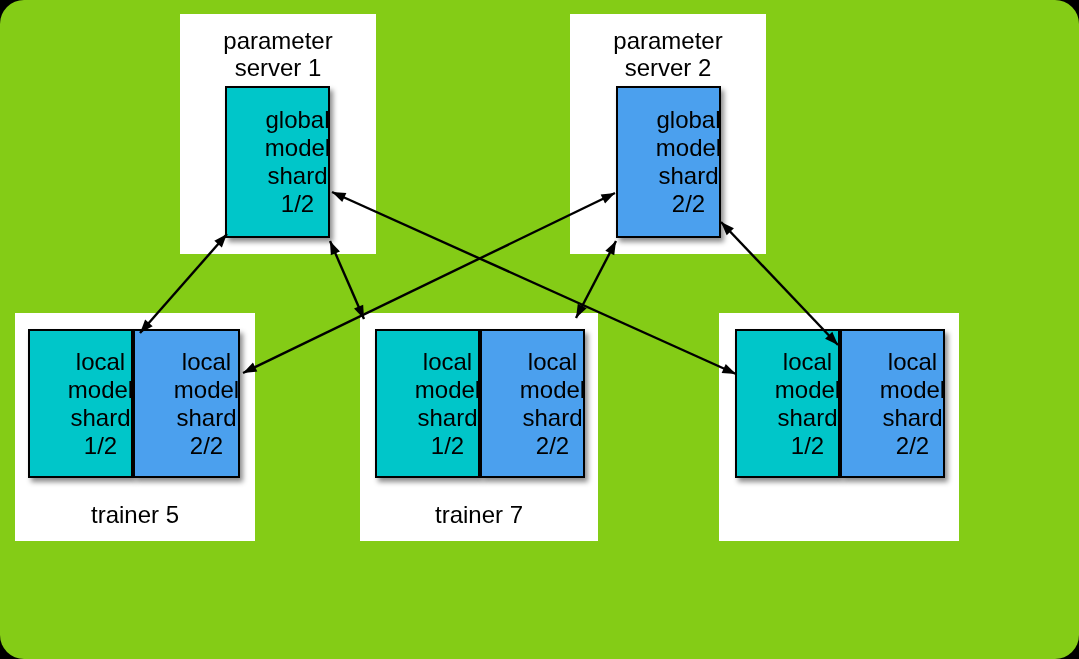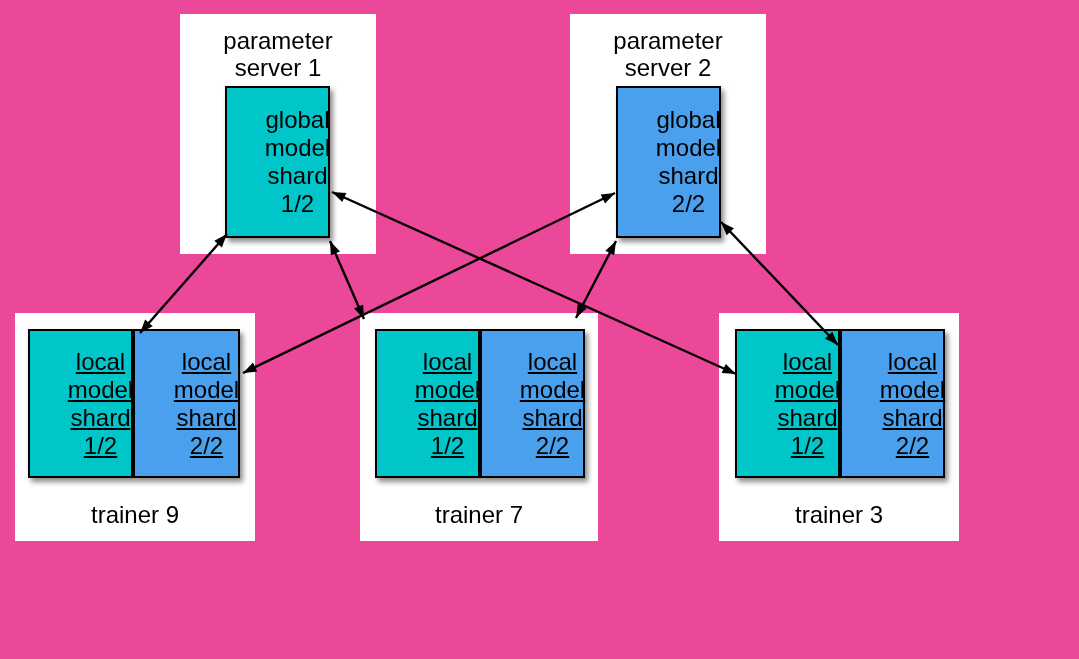--- a/index.html
+++ b/index.html
@@ -50,21 +50,21 @@
     text-align: center;
     font-size: 24px;
     line-height: 28px;
     white-space: pre-line;
     padding-left: 40px;
   }
   
   #ps1-shard { left: 45px; top: 72px; width: 105px; height: 152px; }
   #ps2-shard { left: 46px; top: 72px; width: 105px; height: 152px; }
   
-  .t-shard { top: 16px; width: 105px; height: 149px; text-decoration: underline; }
+  .t-shard { top: 16px; width: 105px; height: 149px; }
   #t1-shard1 { left: 13px;  }
   #t1-shard2 { left: 118px; width: 107px; }
   #t2-shard1 { left: 15px;  }
   #t2-shard2 { left: 120px; }
   #t3-shard1 { left: 16px;  }
   #t3-shard2 { left: 121px; }
   
   #ps1 { left: 180px; top: 14px;  width: 196px; height: 240px; }
   #ps2 { left: 570px; top: 14px;  width: 196px; height: 240px; }
   #t1  { left: 15px;  top: 313px; width: 240px; height: 228px; }
@@ -74,21 +74,21 @@
     position: absolute;
     left: 0;
     top: 0;
     z-index: 5;
     pointer-events: none;
   }
 </style>
 </head>
 <body>
 
-<div id="canvas" style="background: #ec4899;">
+<div id="canvas" style="background: #84cc16; border-radius: 24px;">
 
   <div class="node" id="ps1" style="background: rgb(255, 255, 255);">
     <div class="server-label">parameter
 server 1</div>
     <div class="shard" id="ps1-shard" style="background-color: rgb(0, 198, 201);">
       <span>global
 model
 shard
 1/2</span>
     </div>
@@ -111,21 +111,21 @@
 model
 shard
 1/2</span>
     </div>
     <div class="shard t-shard" id="t1-shard2" style="background-color: rgb(75, 160, 238);">
       <span>local
 model
 shard
 2/2</span>
     </div>
-    <div class="trainer-label">trainer 9</div>
+    <div class="trainer-label">trainer 5</div>
   </div>
 
   <div class="node" id="t2" style="background: rgb(255, 255, 255);">
     <div class="shard t-shard" id="t2-shard1" style="background-color: rgb(0, 198, 201);">
       <span>local
 model
 shard
 1/2</span>
     </div>
     <div class="shard t-shard" id="t2-shard2" style="background-color: rgb(75, 160, 238);">
@@ -143,21 +143,20 @@
 model
 shard
 1/2</span>
     </div>
     <div class="shard t-shard" id="t3-shard2" style="background-color: rgb(75, 160, 238);">
       <span>local
 model
 shard
 2/2</span>
     </div>
-    <div class="trainer-label">trainer 3</div>
   </div>
 
   <svg id="arrows-svg" width="1079" height="659" viewBox="0 0 1079 659">
     <defs>
       <marker id="arrowhead" markerUnits="userSpaceOnUse" markerWidth="15" markerHeight="12" refX="14" refY="6" orient="auto-start-reverse">
         <path id="arrowhead-path" d="M0.5,1 L14,6 L0.5,11 Z" fill="#000000"></path>
       </marker>
     </defs>
     <g id="arrow-lines">
         <line x1="227" y1="234" x2="140" y2="333" stroke="#000000" stroke-width="2.4" marker-end="url(#arrowhead)" marker-start="url(#arrowhead)"></line>

